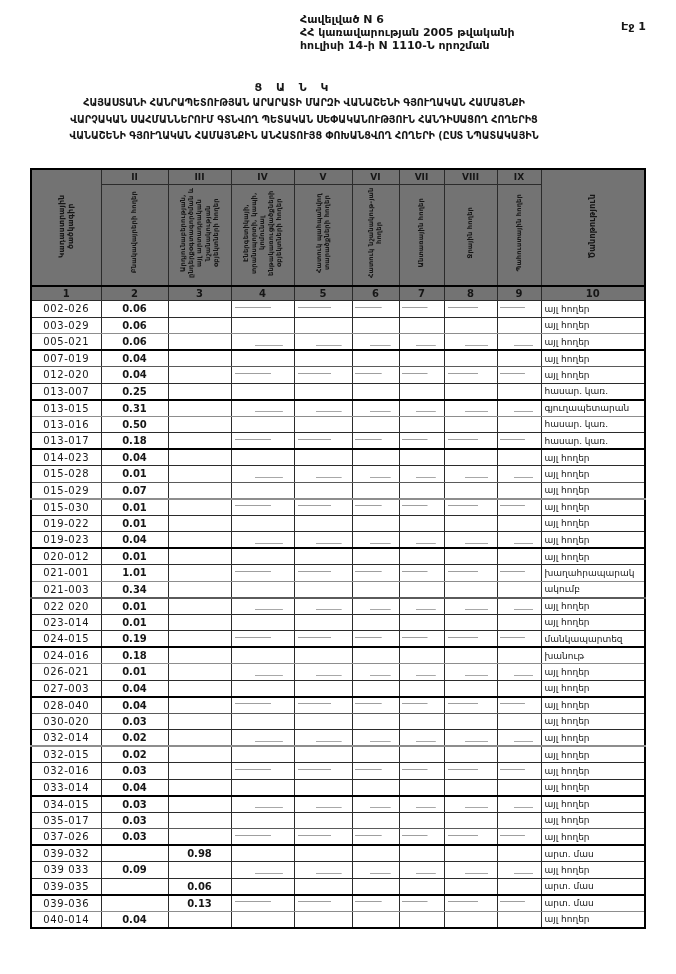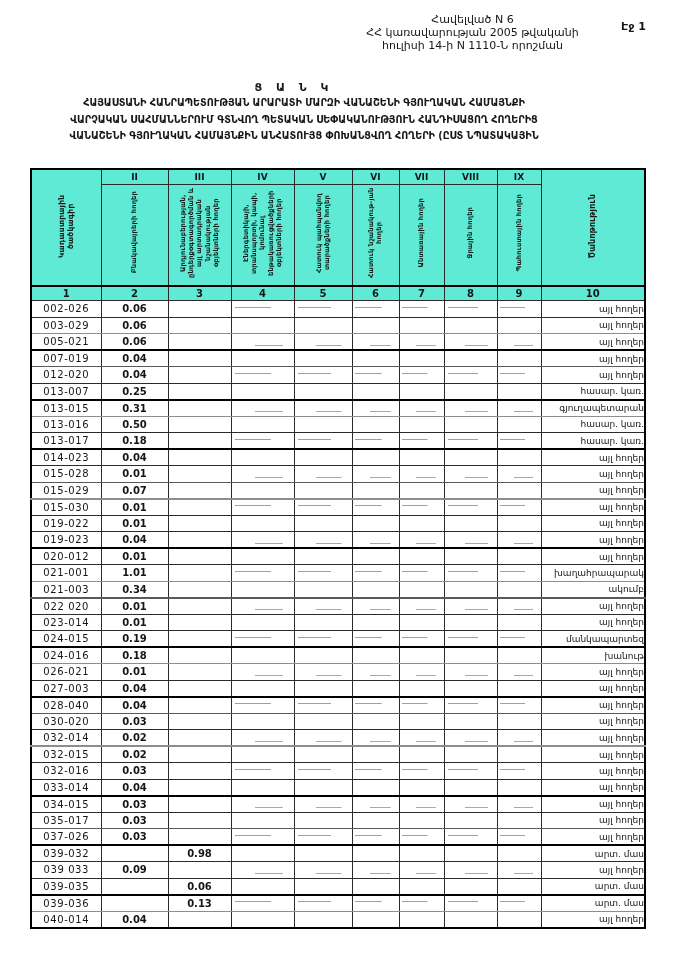--- a/index.html
+++ b/index.html
@@ -12,55 +12,55 @@
     overflow: hidden;
   }
   .page { position: absolute; inset: 0; }
 
   .page-number {
     position: absolute; top: 20px; right: 30px;
     font-size: 11px; font-weight: 700;
   }
   .appendix {
     position: absolute; top: 13px; left: 300px; width: 345px;
-    text-align: center; font-size: 11px; font-weight: 400; line-height: 13px;
+    font-size: 11px; font-weight: 700; line-height: 13px;
   }
   .doc-heading {
     position: absolute; top: 81px; left: 0; width: 588px;
     text-align: center; font-size: 11px; font-weight: 700; letter-spacing: 5px;
   }
   .doc-title {
     position: absolute; top: 95px; left: 0; width: 608px;
     text-align: center; font-size: 9.6px; font-weight: 700; line-height: 16.5px;
   }
 
   table.land {
     position: absolute; top: 168px; left: 30px;
     width: 614px; table-layout: fixed;
     border-collapse: collapse;
     border: 2px solid #000;
   }
   th, td { border: 1px solid #2b2b2b; overflow: hidden; }
-  thead th { font-weight: 700; background: #5eead4; }
+  thead th { font-weight: 700; background: #737373; }
   tr.numerals-row th { height: 15px; font-size: 9px; }
   tr.vrow th { height: 100px; vertical-align: middle; text-align: center; }
   tr.numbers-row th { height: 15px; font-size: 10px; border-top: 2px solid #000; }
   .vtext {
     display: inline-block;
     writing-mode: vertical-rl; transform: rotate(180deg);
     font-size: 6.6px; font-weight: 700; line-height: 1.25;
     max-height: 96px; text-align: center; letter-spacing: 0.2px;
   }
   th.vcell .big { font-size: 7.6px; }
   th.c10 .vtext { font-size: 8px; max-height: 110px; }
 
   tbody td { height: 16.5px; font-size: 10px; vertical-align: middle; }
   tbody td.code { text-align: center; letter-spacing: 0.6px; font-weight: 500; }
   tbody td.val  { text-align: center; font-weight: 600; }
-  tbody td.note { text-align: right; padding-left: 9px; font-size: 9px; font-weight: 500; position: relative; white-space: nowrap; }
+  tbody td.note { text-align: left; padding-left: 3px; font-size: 9px; font-weight: 500; position: relative; white-space: nowrap; }
 
   
   tbody tr:nth-child(3n) td { border-bottom-width: 2px; border-bottom-color: #000; }
   tbody tr:nth-child(5n+2) td { border-bottom-color: #8d8d8d; }
   tbody tr:nth-child(7n+4) td { border-bottom-color: #5a5a5a; }
   tbody tr:nth-child(4n+1) td.mid {
     background: linear-gradient(to right,#9f9f9f,#9f9f9f) no-repeat 15% 42%;
     background-size: 58% 1px;
   }
   tbody tr:nth-child(4n+3) td.mid {

